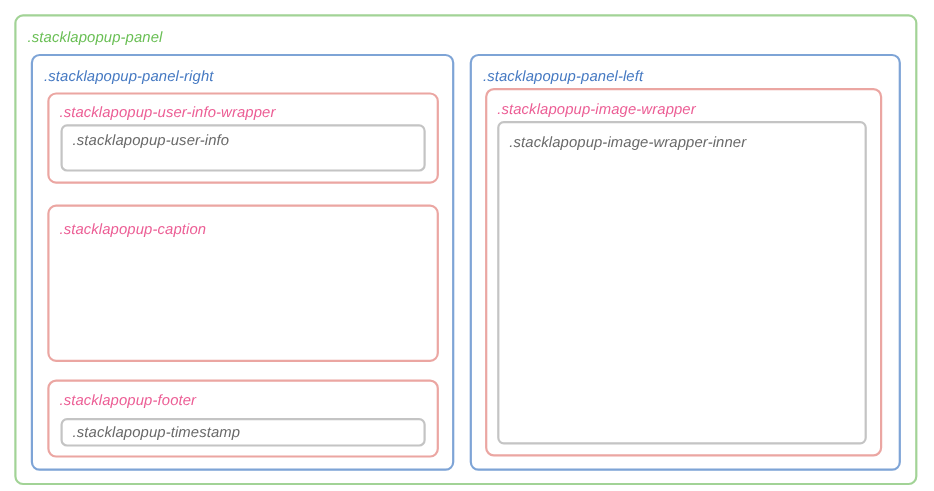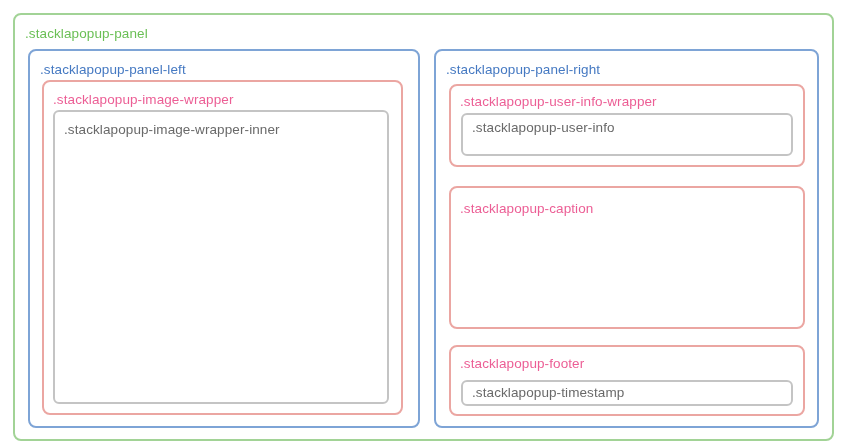--- a/index.html
+++ b/index.html
@@ -6,21 +6,21 @@
     --panel-border: #a2d396;
     --panel-text: #6abf55;
     --column-border: #7ea4d6;
     --column-text: #4579c2;
     --section-border: #eba6a2;
     --section-text: #ec5e95;
     --inner-border: #c4c4c4;
     --inner-text: #696969;
     --canvas-bg: #ffffff;
   }
-  * { margin: 0; padding: 0; box-sizing: border-box; }
+  * { margin: 0; padding: 0; box-sizing: border-box; font-style: italic; }
   html, body {
     width: 849px; height: 446px;
     background: var(--canvas-bg);
     font-family: "Liberation Sans", "DejaVu Sans", sans-serif;
     overflow: hidden;
   }
   .label {
     font-size: 13.5px;
     line-height: 18px;
     white-space: nowrap;
@@ -109,32 +109,20 @@
   .timestamp > .label { padding: 2px 0 0 9px; }
 </style>
 </head>
 <body>
 
 <div class="panel">
   <div class="label">.stacklapopup-panel</div>
 
   <div class="panel-body">
 
-    <div class="column column-left">
-      <div class="label">.stacklapopup-panel-left</div>
-      <div class="column-left-body">
-        <div class="section image-wrapper">
-          <div class="label">.stacklapopup-image-wrapper</div>
-          <div class="inner image-wrapper-inner">
-            <div class="label">.stacklapopup-image-wrapper-inner</div>
-          </div>
-        </div>
-      </div>
-    </div>
-
     <div class="column column-right">
       <div class="label">.stacklapopup-panel-right</div>
       <div class="column-right-body">
 
         <div class="section user-info-wrapper">
           <div class="label">.stacklapopup-user-info-wrapper</div>
           <div class="inner user-info">
             <div class="label">.stacklapopup-user-info</div>
           </div>
         </div>
@@ -146,14 +134,26 @@
         <div class="section footer">
           <div class="label">.stacklapopup-footer</div>
           <div class="inner timestamp">
             <div class="label">.stacklapopup-timestamp</div>
           </div>
         </div>
 
       </div>
     </div>
 
+    <div class="column column-left">
+      <div class="label">.stacklapopup-panel-left</div>
+      <div class="column-left-body">
+        <div class="section image-wrapper">
+          <div class="label">.stacklapopup-image-wrapper</div>
+          <div class="inner image-wrapper-inner">
+            <div class="label">.stacklapopup-image-wrapper-inner</div>
+          </div>
+        </div>
+      </div>
+    </div>
+
   </div>
 </div>
 
 </body></html>

